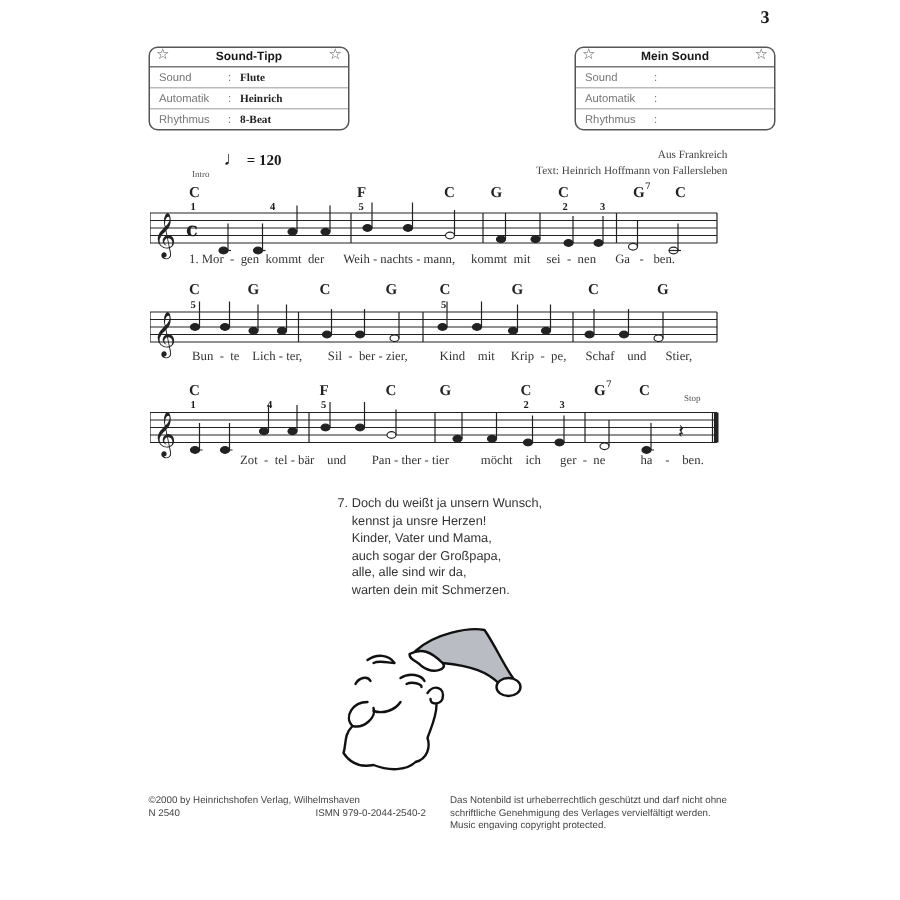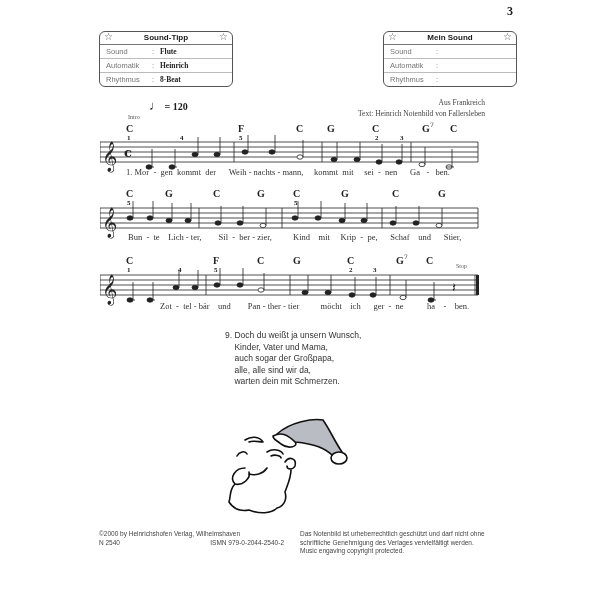--- a/index.html
+++ b/index.html
@@ -78,21 +78,21 @@
 
 <div class="abs title">
 </div>
 
 <div class="abs tempo">
   <span style="font-size:13px;">♩</span>
   <span>= 120</span>
 </div>
 
 <div class="abs credit" style="right:115px; top:98px;">Aus Frankreich</div>
-<div class="abs credit" style="right:115px; top:109px;">Text: Heinrich Notenbild von Fallersleben</div>
+<div class="abs credit" style="right:115px; top:109px;">Text: Heinrich Hoffmann von Fallersleben</div>
 
 <div class="abs" style="left:100px; top:112px; width:380px; height:75px;">
   <span class="small-label" style="left:28px; top:2px;">Intro</span>
   <div id="sys0-chords">
       <span class="chord" style="left: 26px; top: 11px;">C</span>
       <span class="chord" style="left: 138px; top: 11px;">F</span>
       <span class="chord" style="left: 196px; top: 11px;">C</span>
       <span class="chord" style="left: 227px; top: 11px;">G</span>
       <span class="chord" style="left: 272px; top: 11px;">C</span>
       <span class="chord" style="left: 322px; top: 11px;">G</span>
@@ -277,21 +277,22 @@
       <ellipse cx="331" cy="33" rx="3" ry="2.2"></ellipse>
         <line x1="334" y1="33" x2="334" y2="15"></line>
         <line x1="328" y1="33" x2="336" y2="33"></line>
     </g>
     <text x="352" y="25" font-size="13" font-family="DejaVu Sans, sans-serif" fill="#222">𝄽</text>
   </svg>
   <span class="lyric" style="left:28px; top:48px;margin-left:32px;">Zot  -  tel - bär    und        Pan - ther - tier          möcht    ich      ger  -  ne           ha    -    ben.</span>
 </div>
 
 <div class="abs verse">
-  <div>9. Doch du weißt ja unsern Wunsch,</div>
+  <div>7. Doch du weißt ja unsern Wunsch,</div>
+  <div>    kennst ja unsre Herzen!</div>
   <div>    Kinder, Vater und Mama,</div>
   <div>    auch sogar der Großpapa,</div>
   <div>    alle, alle sind wir da,</div>
   <div>    warten dein mit Schmerzen.</div>
 </div>
 
 <svg class="abs" style="left:215px; top:412px;" width="140" height="106" viewBox="0 0 140 106">
   <g fill="none" stroke="#111" stroke-width="1.6" stroke-linecap="round" stroke-linejoin="round">
     <path d="M62 22 C75 10 98 6 108 8 C115 18 120 30 127 40 L118 44 C110 36 100 32 80 30 Z" fill="#b9bcc2"></path>
     <path d="M58 24 C66 20 72 22 80 30 C84 34 74 38 66 32 C62 28 58 28 58 24 Z" fill="#fff"></path>

